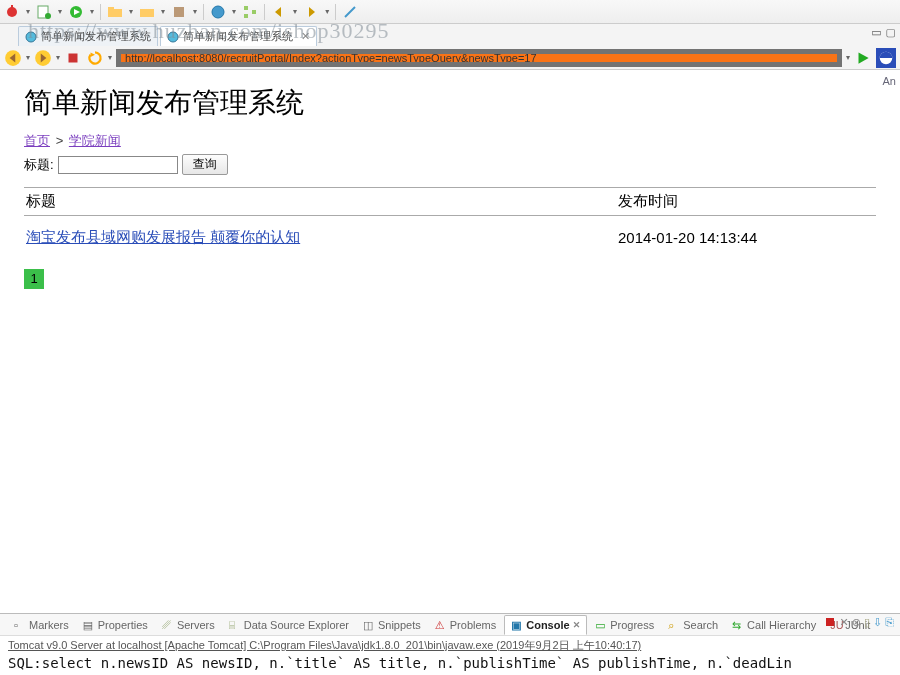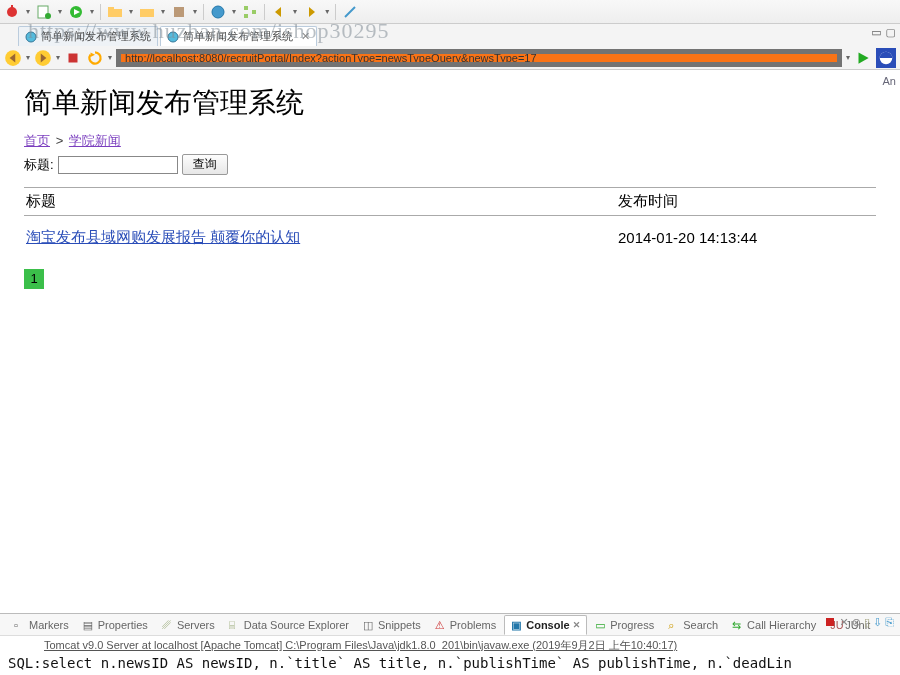--- a/index.html
+++ b/index.html
@@ -34,21 +34,21 @@
 .tbl td { padding:12px 2px; }
 .tbl td a { color:#2a4db8; text-decoration:underline; }
 .pager { margin-top:10px; }
 .pg { display:inline-block; width:20px; height:20px; line-height:20px; text-align:center; background:#3bbf4a; color:#000; font-size:13px; }
 .bottom-panel { position:absolute; left:0; right:0; bottom:0; height:62px; border-top:1px solid #bbb; background:#fff; }
 .views-row { height:22px; display:flex; align-items:center; gap:2px; padding:0 8px; background:#f7f7f7; border-bottom:1px solid #ddd; font-size:11px; color:#666; }
 .view-tab { display:flex; align-items:center; gap:3px; padding:0 6px; height:20px; }
 .view-tab.active { background:#fff; border:1px solid #bbb; border-bottom:1px solid #fff; border-top-left-radius:2px; border-top-right-radius:2px; color:#222; font-weight:bold;}
 .vicon { width:12px; height:12px; display:inline-block; }
 .console-actions { position:absolute; right:6px; top:2px; display:flex; gap:3px; }
-.console-hdr { font-size:11px; color:#555; padding:2px 8px;margin-left:36px; }
+.console-hdr { font-size:11px; color:#555; padding:2px 8px; }
 .console-hdr u { text-decoration:underline; }
 .sql-line { font-family: Consolas, monospace; font-size:14px; color:#111; padding:0 8px; white-space:nowrap; overflow:hidden; }
 .col-time { width:260px; }
 </style>
 </head>
 <body>
 
 <div class="toolbar">
   <span class="toolbar-ico"><svg viewBox="0 0 16 16">
         <circle cx="8" cy="8" r="5" fill="#d33"></circle>

